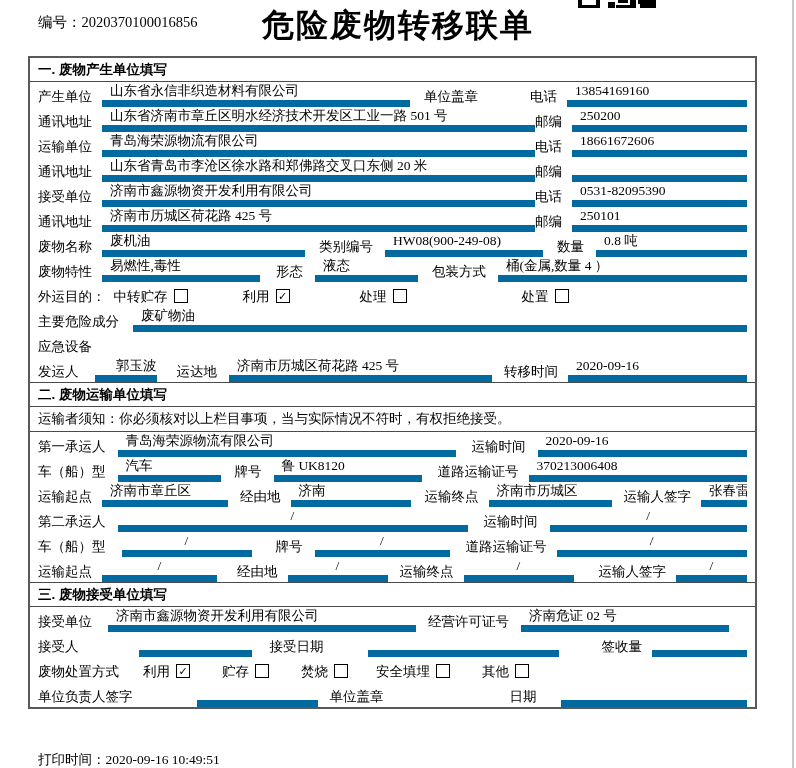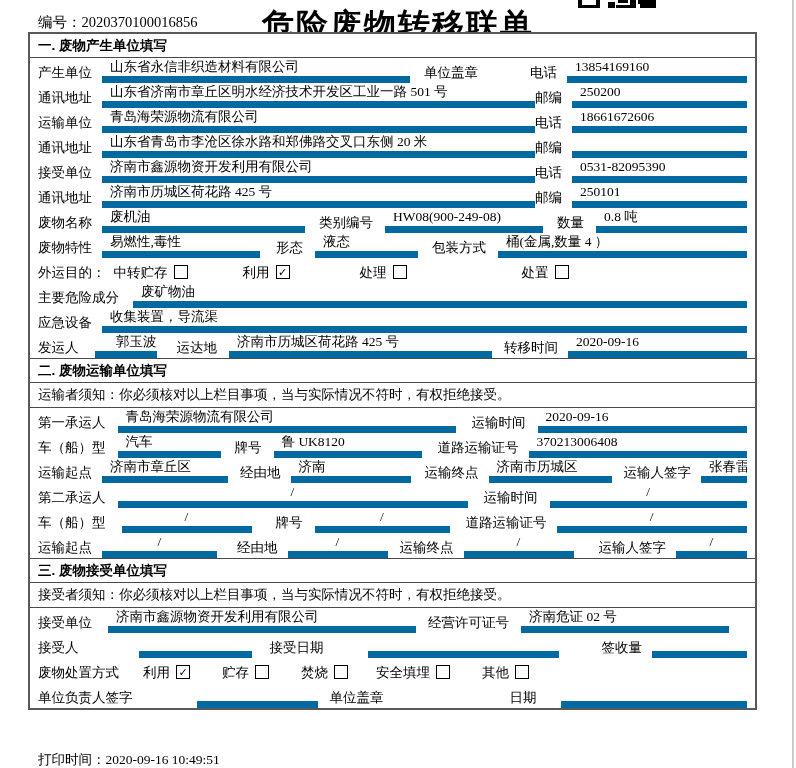--- a/index.html
+++ b/index.html
@@ -4,21 +4,21 @@
 <style>
   html,body{margin:0;padding:0;background:#fff;width:796px;height:768px;overflow:hidden;
     font-family:"Liberation Serif","DejaVu Serif",serif;color:#000;}
   .page{position:relative;width:796px;height:768px;background:#fff;}
   .edge-line{position:absolute;right:2px;top:0;width:2px;height:768px;background:#c9c9c9;}
   .top-bar{position:absolute;left:0;top:0;width:796px;height:44px;}
   .doc-no{position:absolute;left:38px;top:13px;font-size:14.5px;white-space:nowrap;}
   .doc-title{position:absolute;left:0;top:4px;width:796px;text-align:center;
     font-size:32px;font-weight:bold;letter-spacing:2px;}
   .qr{position:absolute;left:578px;top:0;}
-  .doc-table{position:absolute;left:28px;top:32px;width:725px;border:2px solid #595959;background:#fff;}
+  .doc-table{position:absolute;left:28px;top:56px;width:725px;border:2px solid #595959;background:#fff;}
   .section + .section{border-top:1px solid #4a4a4a;}
   .sec-header{height:23px;line-height:23px;padding:0 8px;font-weight:bold;font-size:13.5px;
     border-bottom:1px solid #4a4a4a;font-family:"Liberation Sans","DejaVu Sans",sans-serif;}
   .note-row{height:24px;line-height:24px;padding:0 8px;font-size:13.5px;border-bottom:1px solid #4a4a4a;}
   .row{display:flex;align-items:flex-end;height:25px;padding:0 8px;font-size:13.5px;}
   .lbl,.plain{line-height:20px;white-space:nowrap;}
   .val{display:inline-block;border-bottom:7px solid #0369a1;line-height:19px;height:19px;
     padding-left:8px;white-space:nowrap;overflow:hidden;}
   .chk{display:inline-flex;align-items:center;line-height:20px;white-space:nowrap;}
   .chk-lbl{margin-right:6px;}
@@ -125,21 +125,20 @@
             <span class="chk-lbl">处置</span>
             <span class="box"></span>
           </span>
         </div>
         <div class="row">
           <span class="lbl">主要危险成分</span>
           <span class="val" style="flex: 1 1 0%; margin-left: 14px;">废矿物油</span>
         </div>
         <div class="row">
           <span class="lbl">应急设备</span>
-          <span class="val" style="flex: 1 1 0%; margin-left: 10px;">收集装置，导流渠</span>
         </div>
         <div class="row">
           <span class="lbl">发运人</span>
           <span class="val" style="width: 62px; text-align: right; padding-left: 0px; margin-left: 16px;">郭玉波</span>
           <span class="lbl" style="margin-left: 20px;">运达地</span>
           <span class="val" style="width: 255px; margin-left: 12px;">济南市历城区荷花路 425 号</span>
           <span class="lbl" style="margin-left: 12px;">转移时间</span>
           <span class="val" style="flex: 1 1 0%; margin-left: 10px;">2020-09-16</span>
         </div>
       </div>
@@ -190,21 +189,20 @@
           <span class="lbl" style="margin-left: 20px;">经由地</span>
           <span class="val" style="width: 100px; text-align: center; padding-left: 0px; margin-left: 10px;">/</span>
           <span class="lbl" style="margin-left: 12px;">运输终点</span>
           <span class="val" style="width: 110px; text-align: center; padding-left: 0px; margin-left: 10px;">/</span>
           <span class="lbl" style="margin-left: 25px;">运输人签字</span>
           <span class="val" style="flex: 1 1 0%; text-align: center; padding-left: 0px; margin-left: 10px;">/</span>
         </div>
       </div>
       <div class="section">
         <div class="sec-header">三. 废物接受单位填写</div>
-        <div class="note-row">接受者须知：你必须核对以上栏目事项，当与实际情况不符时，有权拒绝接受。</div>
         <div class="row">
           <span class="lbl">接受单位</span>
           <span class="val" style="width: 300px; margin-left: 16px;">济南市鑫源物资开发利用有限公司</span>
           <span class="lbl" style="margin-left: 12px;">经营许可证号</span>
           <span class="val" style="width: 200px; margin-left: 12px;">济南危证 02 号</span>
         </div>
         <div class="row">
           <span class="lbl">接受人</span>
           <span class="val" style="width: 105px; margin-left: 60px;"></span>
           <span class="lbl" style="margin-left: 18px;">接受日期</span>

